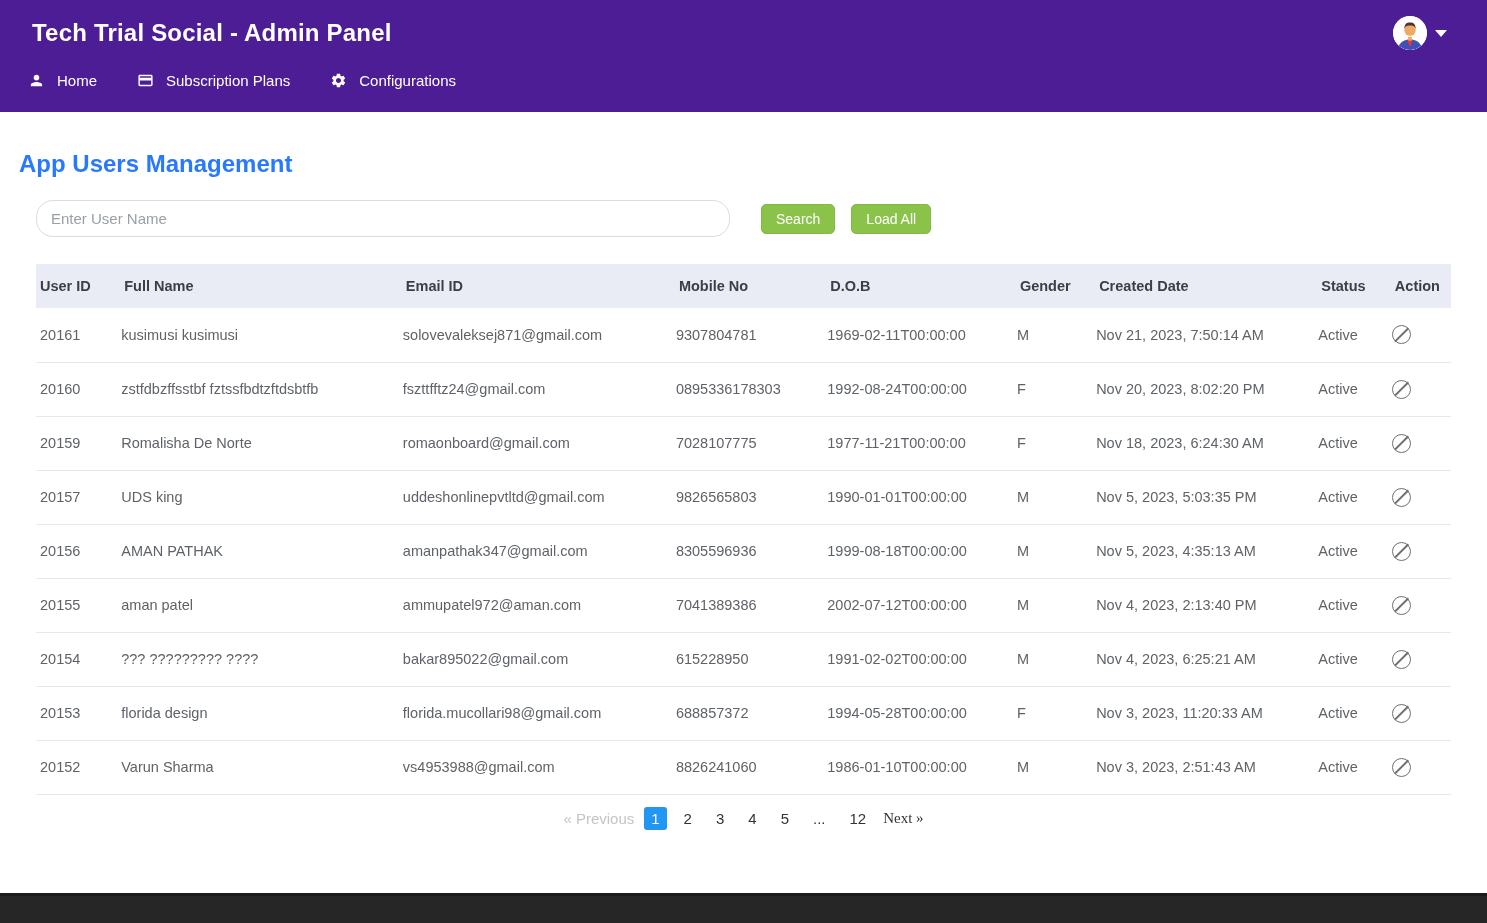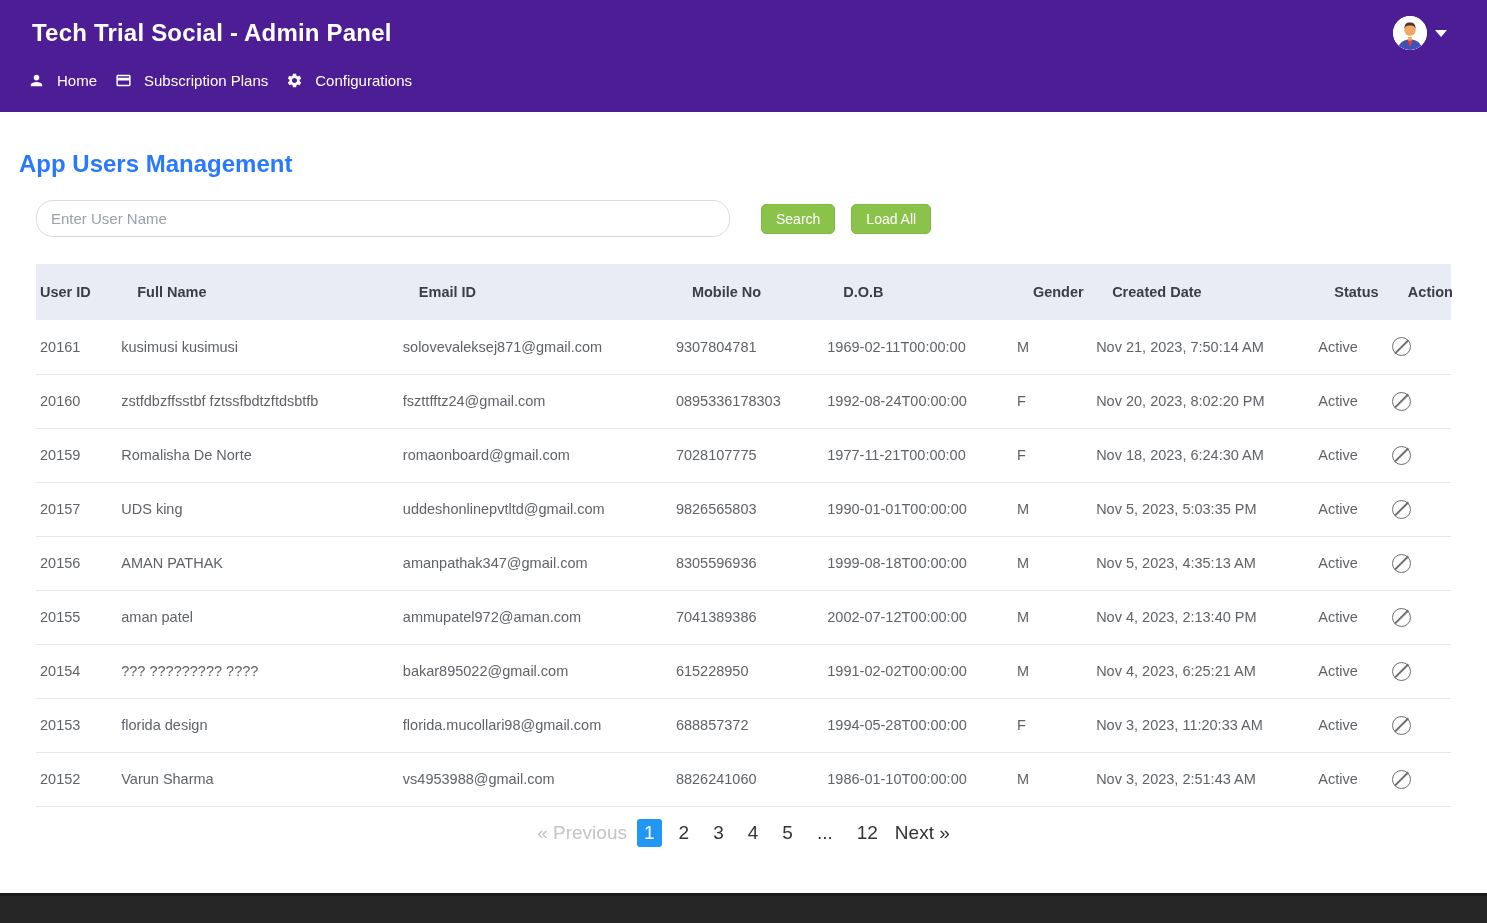--- a/index.html
+++ b/index.html
@@ -8,56 +8,56 @@
 
   
   .app-header { background:#4c1d95; color:#fff; width:100%; }
   .header-top { display:flex; align-items:center; justify-content:space-between;
     padding:14px 32px 6px 32px; height:58px; }
   .app-title { font-size:24px; font-weight:bold; letter-spacing:.2px; }
   .avatar-wrap { display:flex; align-items:center; gap:8px; cursor:pointer; margin-right:8px; }
   .avatar-circle { width:34px; height:34px; border-radius:50%; background:#fff; overflow:hidden; display:block; }
   .caret-down { width:0; height:0; border-left:6px solid transparent;
     border-right:6px solid transparent; border-top:7px solid #fff; display:inline-block; }
-  .header-nav { display:flex; align-items:center; gap:18px; padding:8px 32px 18px 28px; height:54px; }
+  .header-nav { display:flex; align-items:center; gap:40px; padding:8px 32px 18px 28px; height:54px; }
   .nav-item { display:flex; align-items:center; gap:12px; color:#fff; font-size:15px;
     font-weight:500; cursor:pointer; }
   .nav-item svg { width:17px; height:17px; fill:#fff; }
 
   
   .main { padding:0 36px; }
   .page-title { color:#2979ff; font-size:24px; font-weight:bold; margin:38px 0 0 -17px; }
 
   .search-row { display:flex; align-items:center; margin-top:22px; }
   .search-input { width:694px; height:37px; border:1px solid #dcdcdc; border-radius:17px;
     padding:0 14px; font-size:15px; color:#444; outline:none; }
   .search-input::placeholder { color:#9aa0a6; }
   .btn-group { display:flex; gap:16px; margin-left:31px; }
   .btn-green { background:#8bc34a; border:1px solid #82b844; color:#fff; font-size:14px;
     padding:6px 14px; border-radius:5px; cursor:pointer; font-family:"Liberation Sans",sans-serif; }
 
   
   .users-table { width:1415px; border-collapse:collapse; margin-top:27px; table-layout:fixed; }
   .users-table thead th { background:#e9ebf5; color:#3d3d46; font-size:14.5px; font-weight:bold;
-    text-align:left; height:56px; padding:0 22px; }
+    text-align:left; height:44px; padding:0 9px; }
   .users-table thead th:first-child { padding-left:4px; }
   .users-table tbody td { color:#5f6368; font-size:14.5px; height:54px; padding:0 6px;
     border-bottom:1px solid #e8e8e8; overflow:hidden; white-space:nowrap; }
   .users-table tbody td:first-child { padding-left:4px; }
 
   .ban-icon { width:19px; height:19px; border:1.6px solid #6f6f6f; border-radius:50%;
     display:inline-block; position:relative; cursor:pointer; vertical-align:middle; }
   .ban-icon::after { content:''; position:absolute; left:-1px; right:-1px; top:50%;
     height:1.6px; margin-top:-0.8px; background:#6f6f6f; transform:rotate(-45deg); }
 
   
   .pagination { display:flex; align-items:center; justify-content:center; gap:10px;
-    margin-top:12px; font-size:19px; }
+    margin-top:12px; font-size:15px; }
   .prev-link { color:#c4c4c4; cursor:default; }
-  .next-link { color:#333; cursor:pointer; }
+  .next-link { color:#333; cursor:pointer;font-family:Liberation Serif, serif; }
   .pages { display:flex; align-items:center; gap:10px; }
   .page-item { color:#333; cursor:pointer; padding:3px 7px; border-radius:3px; }
   .page-item.active { background:#2196f3; color:#fff; }
 
   
   .app-footer { position:absolute; bottom:0; left:0; width:100%; height:30px;
     background:#262626; border-top:3px solid #1b1b1b; }
 </style>
 </head>
 <body>

